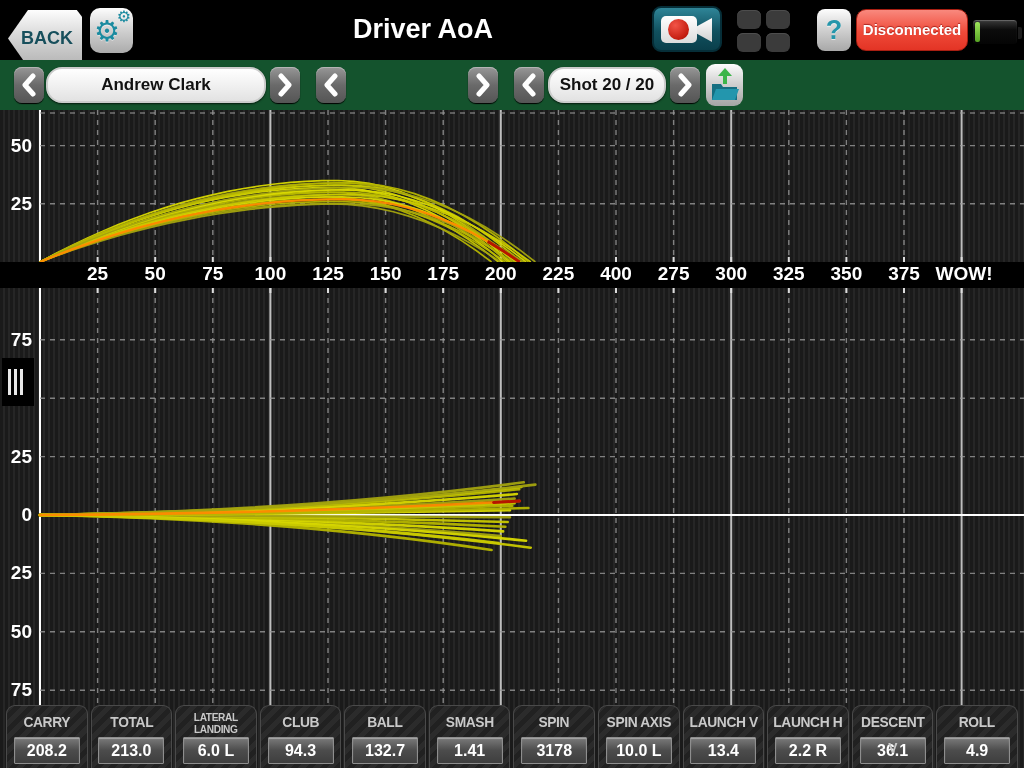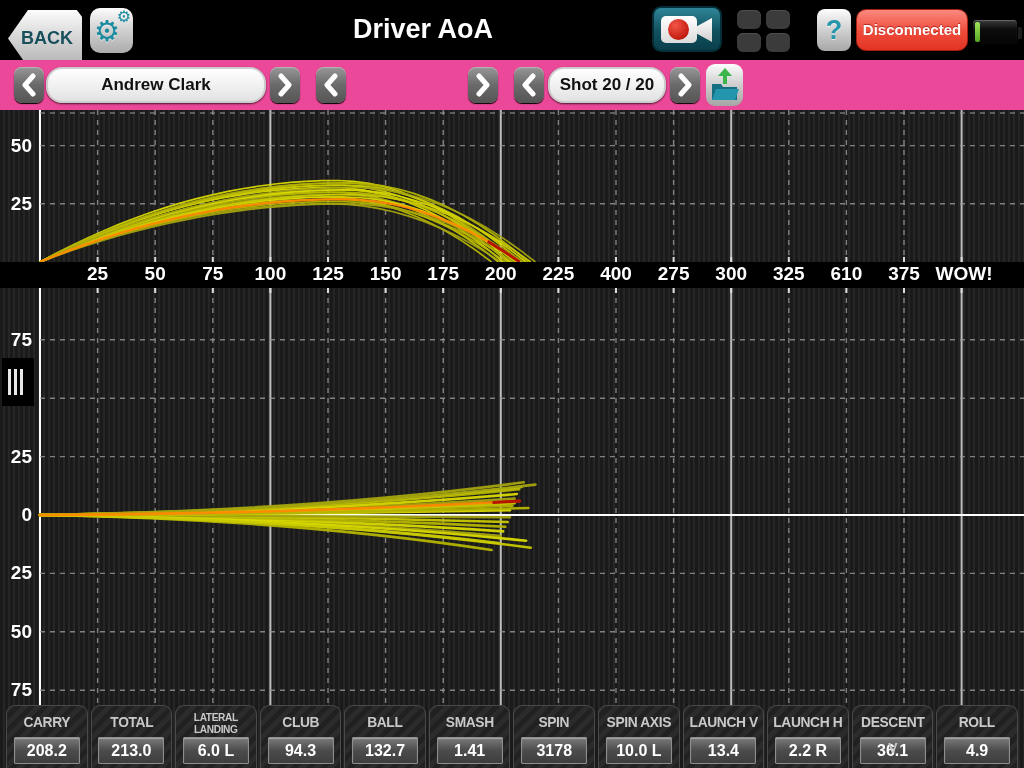--- a/index.html
+++ b/index.html
@@ -44,21 +44,21 @@
     line-height:40px;text-shadow:0 -1px 1px rgba(120,0,0,.6);cursor:pointer;}
   .battery{position:absolute;left:972px;top:19px;width:46px;height:26px;border-radius:4px;
     background:linear-gradient(#3a3a3a,#0c0c0c 40%,#050505);border:1px solid #000;
     box-sizing:border-box;box-shadow:inset 0 1px 1px rgba(255,255,255,.25);}
   .battery-charge{position:absolute;left:2px;top:2px;width:5px;height:20px;border-radius:2px;
     background:linear-gradient(#9fe55b,#57a424);}
   .battery-nub{position:absolute;right:-5px;top:7px;width:4px;height:12px;border-radius:0 2px 2px 0;
     background:#1d1d1d;}
 
   
-  .navrow{position:absolute;left:0;top:60px;width:1024px;height:50px;background:#ec4899;}
+  .navrow{position:absolute;left:0;top:60px;width:1024px;height:50px;background:#14532d;}
   .chev-btn{position:absolute;top:7px;width:30px;height:36px;border-radius:8px;
     background:linear-gradient(#979797,#6a6a6a 50%,#555);box-shadow:inset 0 1px 0 #b5b5b5,0 1px 1px #000;
     cursor:pointer;}
   .chev-btn svg{position:absolute;left:5px;top:6px;}
   .pill{position:absolute;top:7px;height:36px;border-radius:16px;box-sizing:border-box;
     background:linear-gradient(#ffffff,#eeeeee 60%,#e2e2e2);border:2px solid #cccccc;
     color:#111;font-size:17px;font-weight:bold;text-align:center;line-height:31px;cursor:pointer;
     box-shadow:0 1px 2px rgba(0,0,0,.7);}
   .export-btn{position:absolute;left:706px;top:4px;width:37px;height:42px;border-radius:9px;
     background:linear-gradient(#fdfdfd,#d2d2d2 45%,#a5a5a5);cursor:pointer;}
@@ -239,21 +239,21 @@
     <div class="x-label" style="left: 270.4px;">100</div>
     <div class="x-label" style="left: 328px;">125</div>
     <div class="x-label" style="left: 385.6px;">150</div>
     <div class="x-label" style="left: 443.2px;">175</div>
     <div class="x-label" style="left: 500.8px;">200</div>
     <div class="x-label" style="left: 558.4px;">225</div>
     <div class="x-label" style="left: 616px;">400</div>
     <div class="x-label" style="left: 673.6px;">275</div>
     <div class="x-label" style="left: 731.2px;">300</div>
     <div class="x-label" style="left: 788.8px;">325</div>
-    <div class="x-label" style="left: 846.4px;">610</div>
+    <div class="x-label" style="left: 846.4px;">350</div>
     <div class="x-label" style="left: 904px;">375</div>
     <div class="x-label" style="left: 964px;">WOW!</div>
   </div>
 
 <div class="chart-bottom stripes" id="chartBottom">
   <svg id="bottomSvg" width="1024" height="417">
       <line x1="97.6" y1="0" x2="97.6" y2="417" stroke="#9a9a9a" stroke-width="1.4" stroke-dasharray="5,5" opacity="0.8"></line>
       <line x1="155.2" y1="0" x2="155.2" y2="417" stroke="#9a9a9a" stroke-width="1.4" stroke-dasharray="5,5" opacity="0.8"></line>
       <line x1="212.79999999999998" y1="0" x2="212.79999999999998" y2="417" stroke="#9a9a9a" stroke-width="1.4" stroke-dasharray="5,5" opacity="0.8"></line>
       <line x1="270.4" y1="0" x2="270.4" y2="417" stroke="#d0d0d0" stroke-width="2" stroke-dasharray="none" opacity="0.9"></line>

